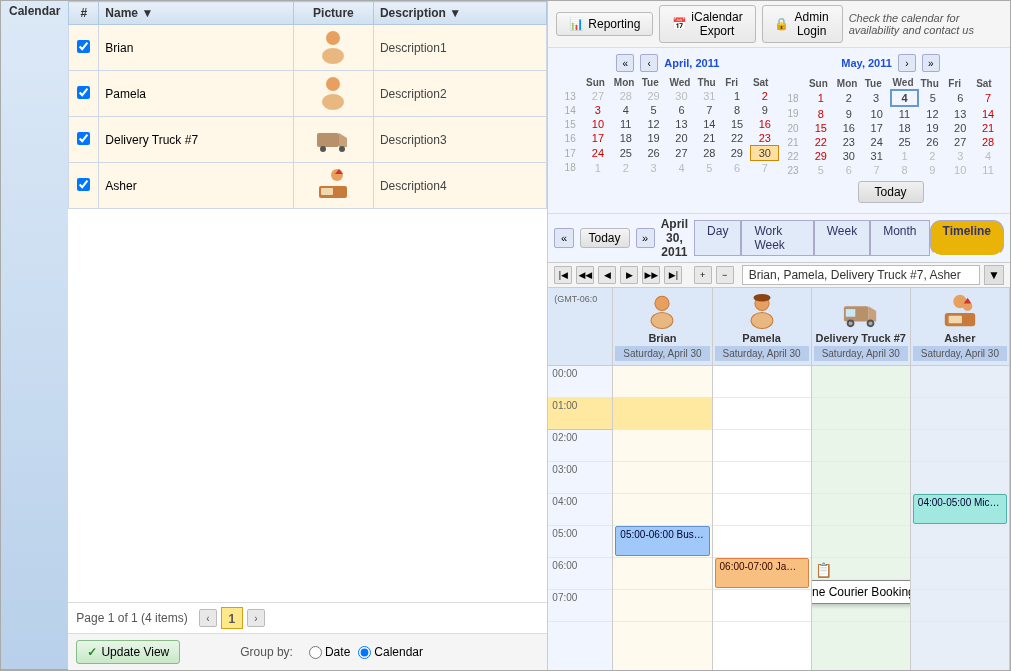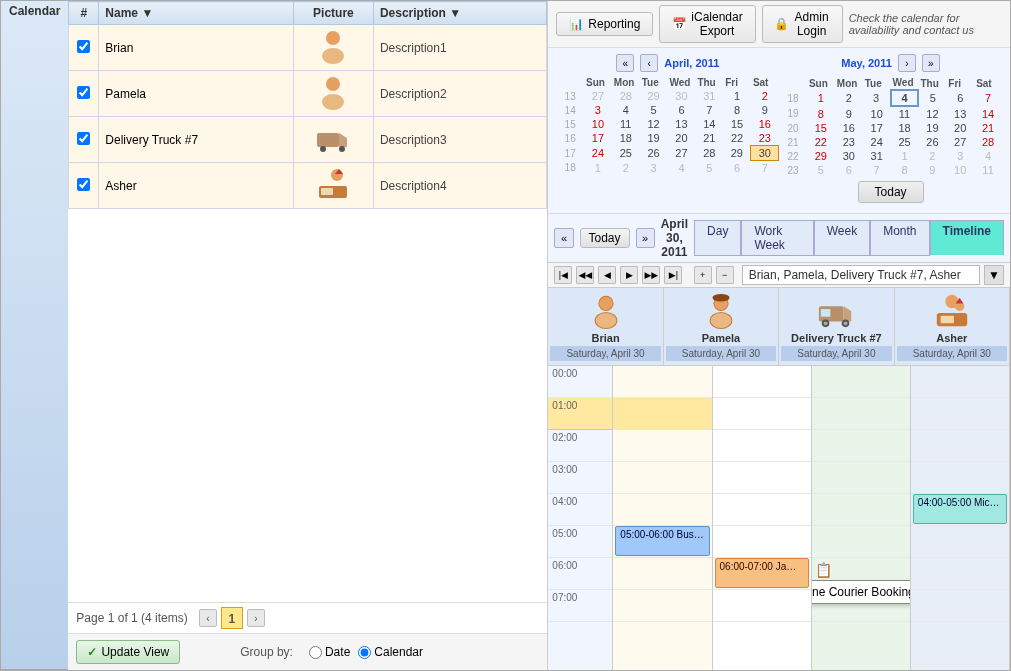--- a/index.html
+++ b/index.html
@@ -61,21 +61,21 @@
 
     
     .cal-bottom { flex: 1; display: flex; flex-direction: column; overflow: hidden; }
 
     .view-nav { display: flex; align-items: center; padding: 3px 6px; border-bottom: 1px solid #ccc; background: #f0f5ff; gap: 6px; }
     .nav-arrow { width: 20px; height: 20px; background: #e0e8f8; border: 1px solid #aac; cursor: pointer; display: flex; align-items: center; justify-content: center; border-radius: 2px; font-size: 11px; }
     .today-nav-btn { background: linear-gradient(to bottom, #f5f5f5, #e0e0e0); border: 1px solid #bbb; padding: 2px 8px; cursor: pointer; border-radius: 3px; }
     .date-display { flex: 1; text-align: center; font-weight: bold; color: #333; }
     .view-tabs { display: flex; }
     .view-tab { padding: 3px 12px; border: 1px solid #aac; cursor: pointer; background: #e0eaf8; color: #336; font-size: 12px; }
-    .view-tab.active { background: #5eead4; border-bottom: 1px solid #fff; font-weight: bold; }
+    .view-tab.active { background: #eab308; border-bottom: 1px solid #fff; font-weight: bold; border-radius: 11px; }
 
     .timeline-controls { display: flex; align-items: center; padding: 2px 6px; border-bottom: 1px solid #ccc; background: #f5f5f5; gap: 4px; }
     .tl-btn { width: 18px; height: 18px; background: #e8e8e8; border: 1px solid #bbb; cursor: pointer; display: flex; align-items: center; justify-content: center; font-size: 9px; border-radius: 1px; }
     .resource-filter { flex: 1; background: #fff; border: 1px solid #bbb; padding: 2px 6px; margin-left: 4px; color: #333; }
     .filter-arrow { width: 20px; height: 20px; background: #e0e0e0; border: 1px solid #bbb; cursor: pointer; display: flex; align-items: center; justify-content: center; }
 
     .scheduler { flex: 1; overflow: hidden; display: flex; flex-direction: column; }
     .scheduler-header { display: flex; border-bottom: 1px solid #ccc; background: #dce8f8; }
     .time-col-hdr { width: 65px; min-width: 65px; border-right: 1px solid #ccc; padding: 4px; background: #dce8f8; }
     .resource-col { flex: 1; border-right: 1px solid #ccc; text-align: center; padding: 4px 2px; display: flex; flex-direction: column; align-items: center; background: #dce8f8; }
@@ -417,20 +417,23 @@
           <span class="tl-btn">▶|</span>
           &nbsp;
           <span class="tl-btn">+</span>
           <span class="tl-btn">−</span>
           <span class="resource-filter">Brian, Pamela, Delivery Truck #7, Asher</span>
           <span class="filter-arrow">▼</span>
         </div>
 
         <div class="scheduler">
           <div class="scheduler-header">
+            <div class="time-col-hdr">
+              <div class="gmt-label">(GMT-06:0</div>
+            </div>
             <div class="resource-col">
 
               <svg class="avatar-svg" viewBox="0 0 40 40">
                 <circle cx="20" cy="12" r="8" fill="#c87a3a"></circle>
                 <ellipse cx="20" cy="30" rx="12" ry="9" fill="#c87a3a"></ellipse>
                 <circle cx="20" cy="12" r="7" fill="#e8a060"></circle>
                 <ellipse cx="20" cy="30" rx="11" ry="8" fill="#e8b880"></ellipse>
               </svg>
               <div class="res-name">Brian</div>
               <div class="res-date">Saturday, April 30</div>

